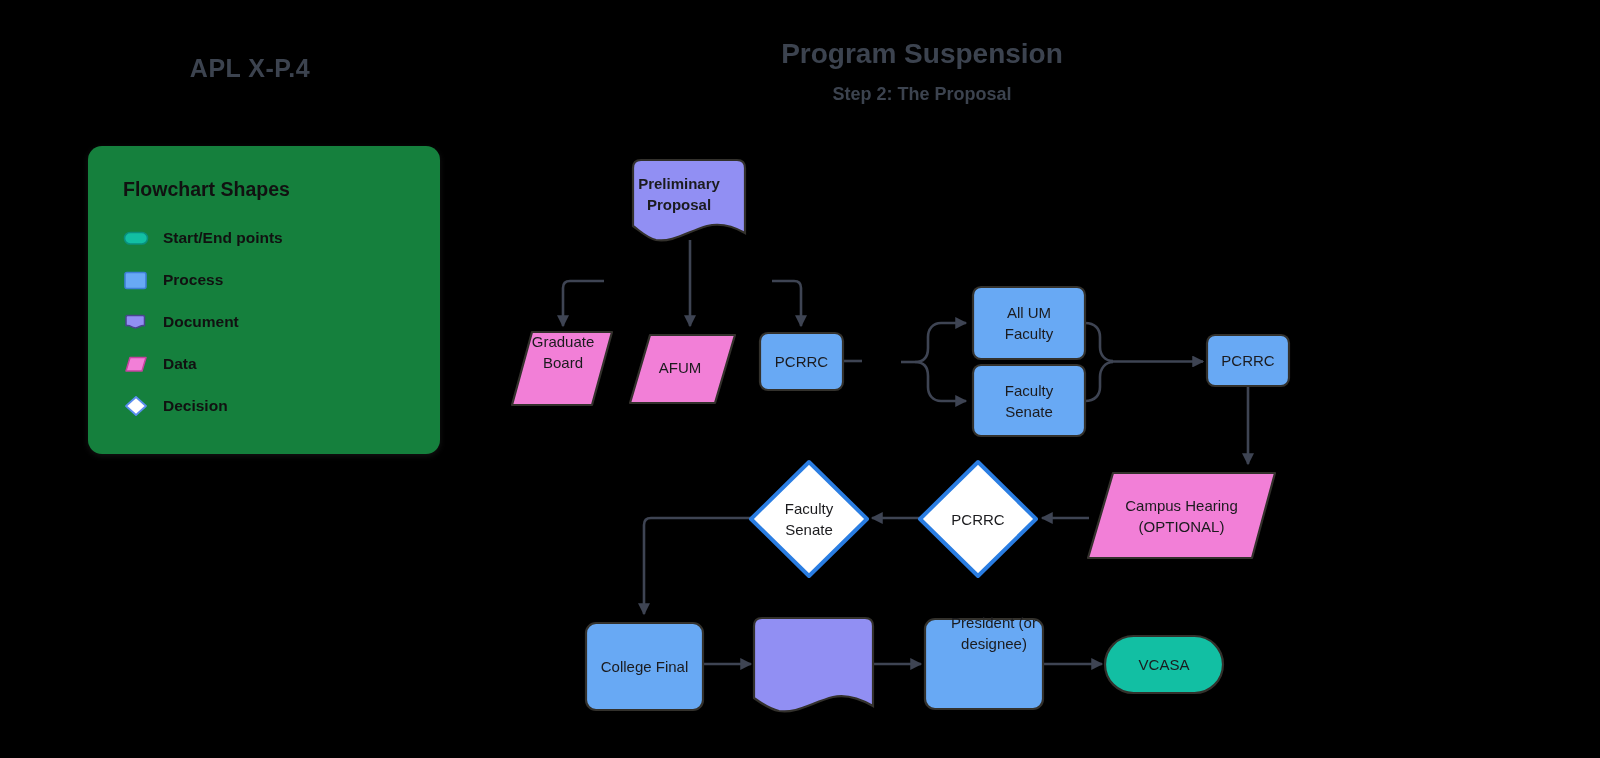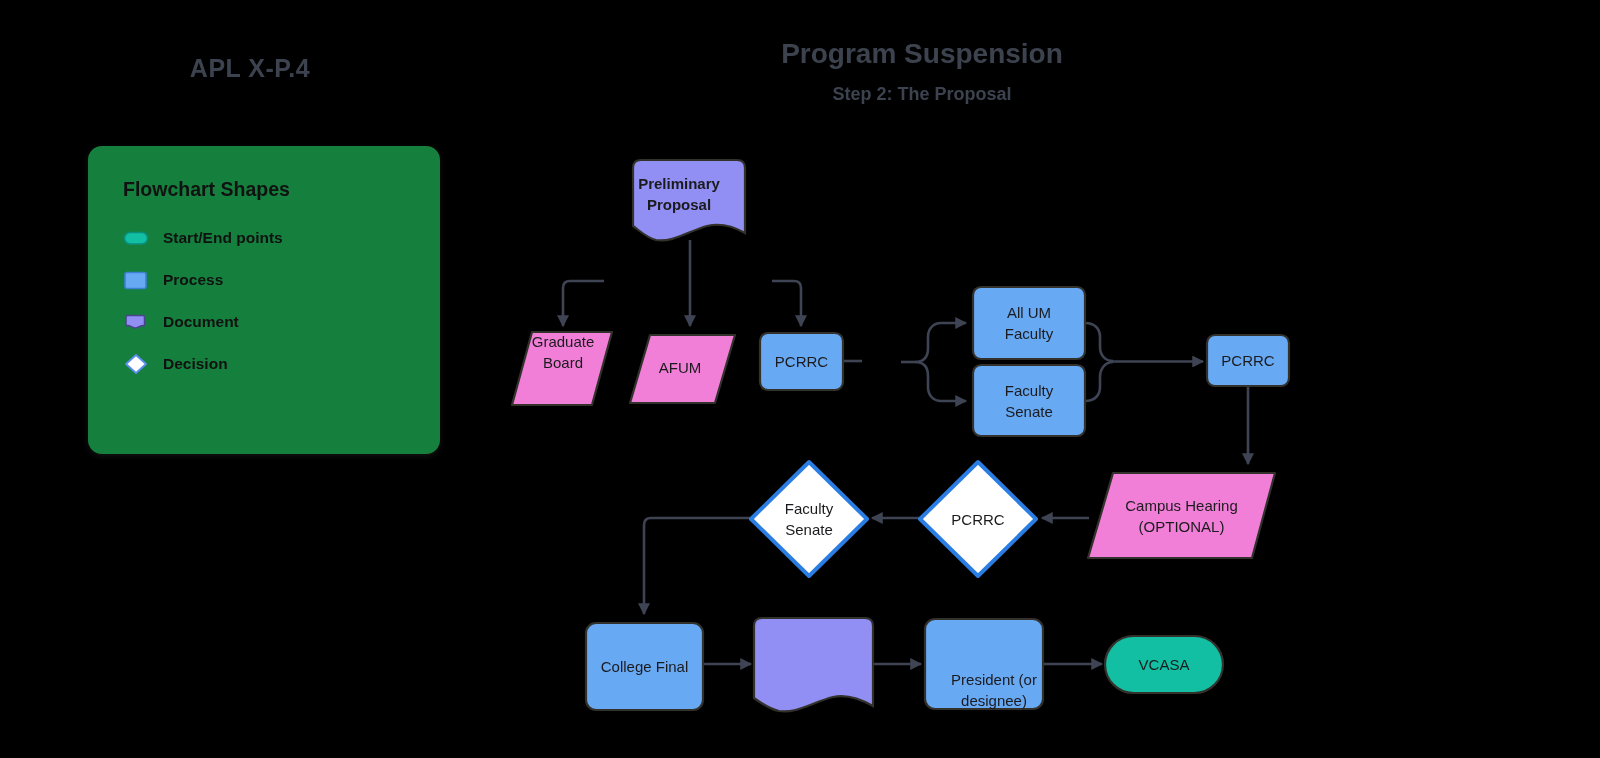--- a/index.html
+++ b/index.html
@@ -66,20 +66,28 @@
 
     <div class="legend-row">
       <span class="legend-swatch">
         <svg width="26" height="19" viewBox="0 0 26 19">
           <path d="M 4.5,2.5 L 20,2.5 Q 21.5,2.5 21.5,4 L 21.5,12.8 C 18.5,10.8 15.5,15.8 11.5,14.8 C 8.2,14 6.2,11.5 3,12.8 L 3,4 Q 3,2.5 4.5,2.5 Z" stroke="#4a4490" stroke-width="1.5" stroke-linejoin="round" fill="#918ff3"></path>
         </svg>
       </span>
       <span class="legend-label">Document</span>
     </div>
 
+    <div class="legend-row">
+      <span class="legend-swatch">
+        <svg width="26" height="19" viewBox="0 0 26 19">
+          <path d="M 7,2.5 L 23,2.5 L 19,16 L 3,16 Z" stroke="#c4429e" stroke-width="1.5" stroke-linejoin="round" fill="#f27fd7"></path>
+        </svg>
+      </span>
+      <span class="legend-label">Data</span>
+    </div>
 
     <div class="legend-row">
       <span class="legend-swatch">
         <svg width="26" height="22" viewBox="0 0 26 22">
           <path d="M 13,2 L 23,11 L 13,20 L 3,11 Z" stroke="#5b8def" stroke-width="1.8" stroke-linejoin="round" fill="#ffffff"></path>
         </svg>
       </span>
       <span class="legend-label">Decision</span>
     </div>
   </div>
@@ -133,16 +141,16 @@
   <div class="node-label" style="left:522px;top:323px;width:82px;height:58px;">Graduate Board</div>
   <div class="node-label" style="left:635px;top:340px;width:90px;height:55px;">AFUM</div>
   <div class="node-label" style="left:760px;top:333px;width:83px;height:57px;">PCRRC</div>
   <div class="node-label" style="left:994px;top:287px;width:70px;height:72px;">All UM Faculty</div>
   <div class="node-label" style="left:994px;top:365px;width:70px;height:71px;">Faculty Senate</div>
   <div class="node-label" style="left:1207px;top:335px;width:82px;height:51px;">PCRRC</div>
   <div class="node-label" style="left:1109px;top:477px;width:145px;height:77px;">Campus Hearing (OPTIONAL)</div>
   <div class="node-label" style="left:933px;top:489px;width:90px;height:60px;">PCRRC</div>
   <div class="node-label" style="left:764px;top:489px;width:90px;height:60px;">Faculty Senate</div>
   <div class="node-label" style="left:586px;top:623px;width:117px;height:87px;">College Final</div>
-  <div class="node-label" style="left:925px;top:645px;width:138px;height:90px;">President (or designee)</div>
+  <div class="node-label" style="left:925px;top:588px;width:138px;height:90px;">President (or designee)</div>
   <div class="node-label" style="left:1105px;top:636px;width:118px;height:57px;">VCASA</div>
 
 </div>
 
 </body></html>

